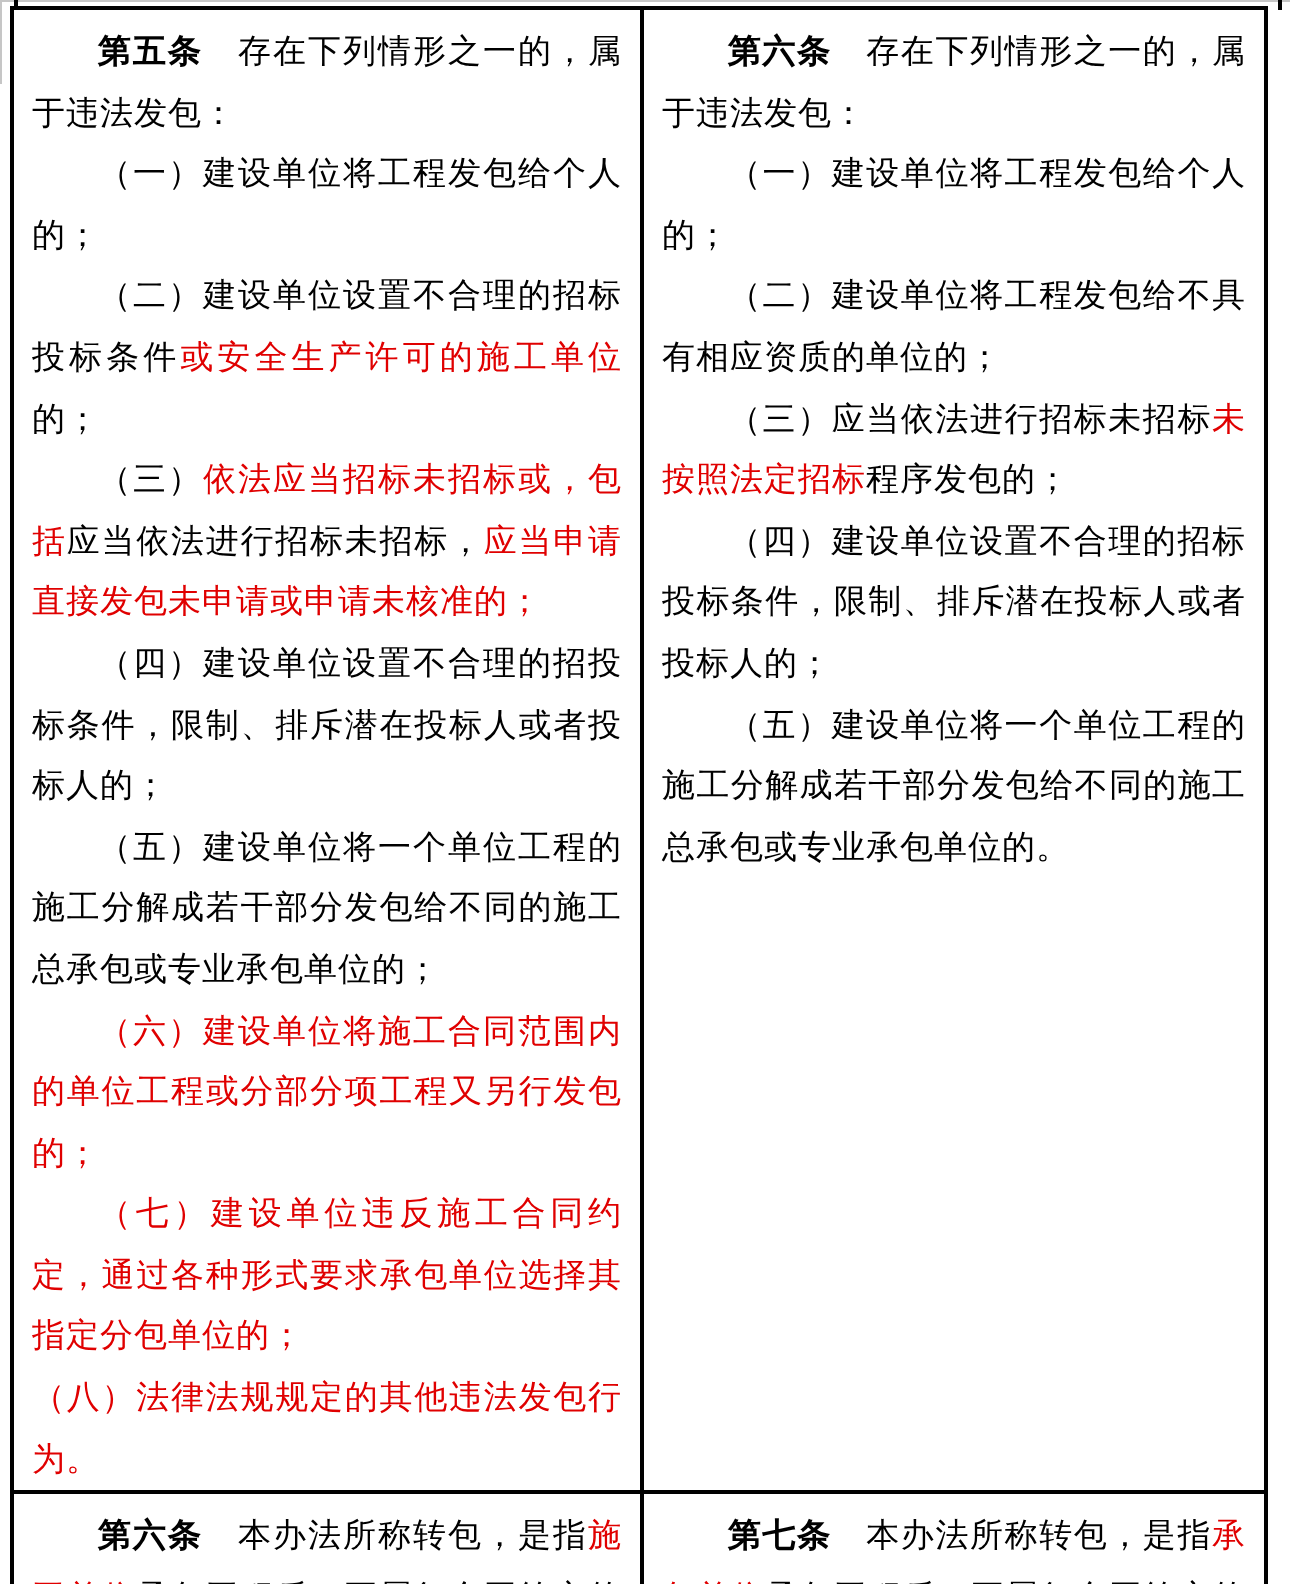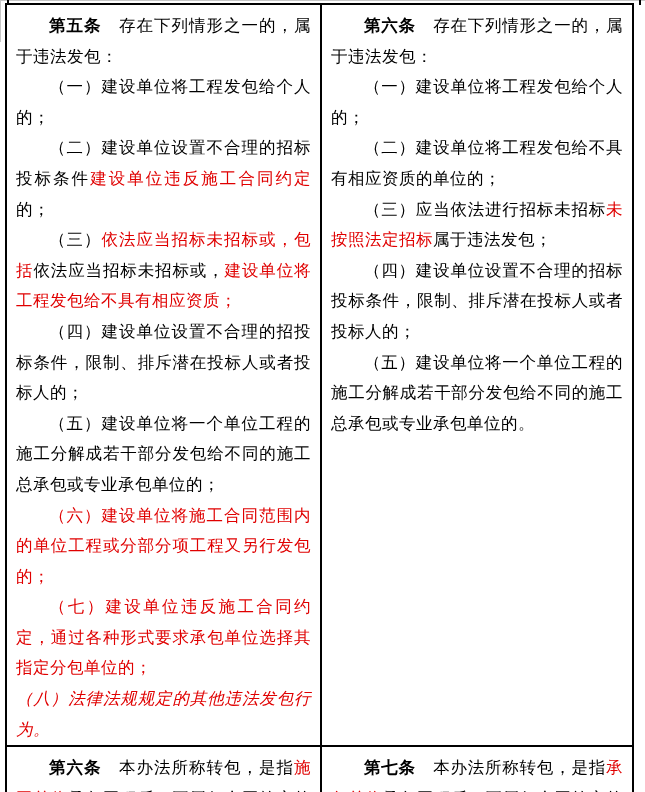--- a/index.html
+++ b/index.html
@@ -17,21 +17,21 @@
 
   table.doc{ position:absolute; left:5px; top:3px; width:627px;
     border-collapse:collapse; table-layout:fixed; }
   table.doc td{ border:2px solid var(--ink); vertical-align:top;
     padding:6px 9px 0 9px; text-align:justify; }
   col.c1{ width:315px; } col.c2{ width:312px; }
   tr.r1 td{ height:594px; } tr.r2 td{ height:188px; }
 
   p.para{ font-size:16.5px; line-height:30.6px; text-indent:2em;
     letter-spacing:0.5px; word-break:break-all; }
-  p.noindent{ text-indent:0;font-style:italic; }
+  p.noindent{ text-indent:0; }
   .b{ font-weight:bold; }
   .red{ color:var(--red); }
 </style>
 </head>
 <body>
 
 <div class="page">
   <div class="edge-top"></div>
   <div class="edge-left"></div>
   <div class="tick tick-l"></div>
@@ -40,33 +40,33 @@
   <table class="doc">
     <colgroup>
         <col class="c1">
         <col class="c2">
       </colgroup>
     <tbody>
       <tr class="r1">
         <td>
             <p class="para"><span class="b">第五条</span><span>　存在下列情形之一的，属于违法发包：</span></p>
             <p class="para"><span>（一）建设单位将工程发包给个人的；</span></p>
-            <p class="para"><span>（二）建设单位设置不合理的招标投标条件</span><span class="red">建设单位违反施工合同约定</span><span>的；</span></p>
-            <p class="para"><span>（三）</span><span class="red">依法应当招标未招标或，包括</span><span>依法应当招标未招标或，</span><span class="red">建设单位将工程发包给不具有相应资质；</span></p>
+            <p class="para"><span>（二）建设单位设置不合理的招标投标条件</span><span class="red">或安全生产许可的施工单位</span><span>的；</span></p>
+            <p class="para"><span>（三）</span><span class="red">依法应当招标未招标或，包括</span><span>应当依法进行招标未招标，</span><span class="red">应当申请直接发包未申请或申请未核准的；</span></p>
             <p class="para"><span>（四）建设单位设置不合理的招投标条件，限制、排斥潜在投标人或者投标人的；</span></p>
             <p class="para"><span>（五）建设单位将一个单位工程的施工分解成若干部分发包给不同的施工总承包或专业承包单位的；</span></p>
             <p class="para"><span class="red">（六）建设单位将施工合同范围内的单位工程或分部分项工程又另行发包的；</span></p>
             <p class="para"><span class="red">（七）建设单位违反施工合同约定，通过各种形式要求承包单位选择其指定分包单位的；</span></p>
             <p class="para noindent"><span class="red">（八）法律法规规定的其他违法发包行为。</span></p>
           </td>
         <td>
             <p class="para"><span class="b">第六条</span><span>　存在下列情形之一的，属于违法发包：</span></p>
             <p class="para"><span>（一）建设单位将工程发包给个人的；</span></p>
             <p class="para"><span>（二）建设单位将工程发包给不具有相应资质的单位的；</span></p>
-            <p class="para"><span>（三）应当依法进行招标未招标</span><span class="red">未按照法定招标</span><span>属于违法发包；</span></p>
+            <p class="para"><span>（三）应当依法进行招标未招标</span><span class="red">未按照法定招标</span><span>程序发包的；</span></p>
             <p class="para"><span>（四）建设单位设置不合理的招标投标条件，限制、排斥潜在投标人或者投标人的；</span></p>
             <p class="para"><span>（五）建设单位将一个单位工程的施工分解成若干部分发包给不同的施工总承包或专业承包单位的。</span></p>
           </td>
       </tr>
       <tr class="r2">
         <td>
             <p class="para"><span class="b">第六条</span><span>　本办法所称转包，是指</span><span class="red">施工单位</span><span>承包工程后，不履行合同约定的责任和义务，将其承包的全部工程或者将其承包的全部工程肢解后以分包的名义分别转给其他单位或个人施工的行为。</span></p>
           </td>
         <td>
             <p class="para"><span class="b">第七条</span><span>　本办法所称转包，是指</span><span class="red">承包单位</span><span>承包工程后，不履行合同约定的责任和义务，将其承包的全部工程或者将其承包的全部工程肢解后以分包的名义分别转给其他单位或个人施工的行为。</span></p>

